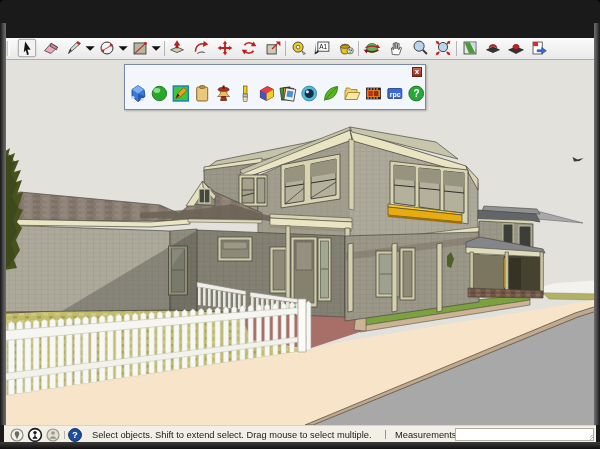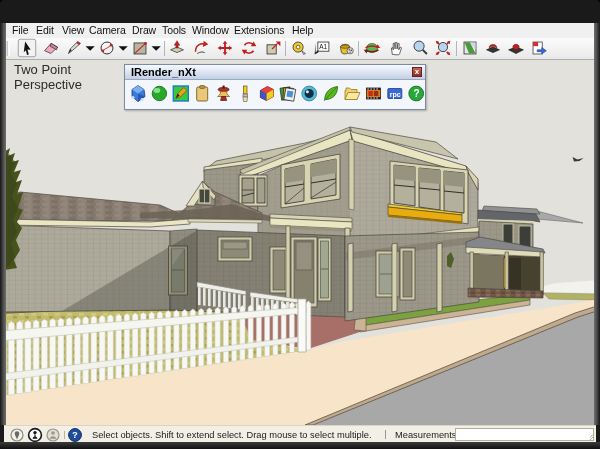--- a/index.html
+++ b/index.html
@@ -25,31 +25,20 @@
   #botborder{position:absolute;left:0;top:442px;width:600px;height:7px;background:linear-gradient(#3c3c3c,#101010);}
   #twopoint{position:absolute;left:14px;top:62px;font-size:13px;color:#2b2b2b;line-height:15px;}
   #irender{position:absolute;left:124px;top:64px;width:302px;height:46px;background:#f3f6fa;border:1px solid #7a8aa5;box-sizing:border-box;box-shadow:1px 1px 2px rgba(0,0,0,0.25);}
   #irtitle{position:absolute;left:0;top:0;width:100%;height:15px;background:linear-gradient(to bottom,#f6fafe,#c2d0e6);border-bottom:1px solid #9aa8c0;font-size:11px;font-weight:bold;color:#000;box-sizing:border-box;}
   #irtitle span{position:absolute;left:6px;top:1px;}
   #irclose{position:absolute;right:3px;top:2px;width:10px;height:10px;background:linear-gradient(#c46a5a,#8c2c20);border:1px solid #6a2018;box-sizing:border-box;color:#fff;font-size:8px;line-height:8px;text-align:center;font-weight:bold;}
 </style>
 </head>
 <body>
 <div id="win">
-  <div id="menubar">
-    <span style="left:8px">File</span>
-      <span style="left:32px">Edit</span>
-      <span style="left:58px">View</span>
-    <span style="left:85px">Camera</span>
-      <span style="left:128px">Draw</span>
-      <span style="left:158px">Tools</span>
-    <span style="left:188px">Window</span>
-      <span style="left:230px">Extensions</span>
-      <span style="left:288px">Help</span>
-  </div>
   <div id="toolbar"><svg width="592" height="21" viewBox="0 0 592 21">
 <rect x="2.5" y="3" width="1.5" height="15" fill="#c8c8c8"></rect>
         <rect x="4.5" y="3" width="1.5" height="15" fill="#fdfdfd"></rect>
 <g transform="translate(13.8,0.8) scale(0.92)">
           <rect x="0.5" y="0.5" width="19" height="19" rx="2" fill="#f2f2f2" stroke="#9a9a9a"></rect>
           <path d="M8 3 L14 12 L10.5 11.5 L12 17 L10 17.5 L8.8 12.5 L6.5 14.5 Z" fill="#111"></path>
         </g>
 <g transform="translate(37.8,0.8) scale(0.92)">
           <path d="M3 13 L10 5 L17 9 L10 16 Z" fill="#f0a8c0" stroke="#333" stroke-width="0.8"></path>
           <path d="M10 5 L17 9 L16 12 L9 8 Z" fill="#d880a0" stroke="#333" stroke-width="0.8"></path>
@@ -374,25 +363,21 @@
 <path d="M291.7 243.8 L294.2 241.6 L296.6 243.8 L296.6 291.2 L291.7 291.2 Z" fill="#f7f7f3" stroke="#cdcdc6" stroke-width="0.5"></path>
 <path d="M300.0 243.2 L302.4 241.0 L304.8 243.2 L304.8 290.0 L300.0 290.0 Z" fill="#f7f7f3" stroke="#cdcdc6" stroke-width="0.5"></path>
 <polygon points="-6.0,271.0 300.0,247.0 300.0,253.0 -6.0,281.0" fill="#f6f6f1" stroke="#c2c2ba" stroke-width="0.6"></polygon>
 <polygon points="-6.0,314.0 300.0,276.0 300.0,281.0 -6.0,321.0" fill="#f2f2ec" stroke="#c2c2ba" stroke-width="0.5"></polygon>
 <polygon points="292.0,239.0 300.0,239.0 300.0,292.0 292.0,292.0" fill="#fafaf6" stroke="#a8a8a0" stroke-width="0.8"></polygon>
 <path d="M-2 92 L4 88 L2 96 L9 93 L6 102 L13 100 L8 112 L15 110 L10 122 L16 120 L11 134 L17 132 L12 148 L17 150 L11 162 L16 168 L10 180 L14 190 L8 200 L11 208 L-2 210 Z" fill="#47521d"></path>
 <path d="M3 94 L9 102 L5 114 L11 124 L6 136 L12 148 L7 160 L11 172 L5 184 L9 196 L3 206 L0 208 L0 96 Z" fill="#39441a" opacity="0.65"></path>
 
     </svg>
   </div>
-  <div id="twopoint">Two Point<br>Perspective</div>
   <div id="irender">
-    <div id="irtitle">
-        <span>IRender_nXt</span>
-      </div>
     <div id="irclose">x</div>
     <svg style="position:absolute;left:0;top:17px" width="300" height="29" viewBox="0 0 300 29">
 <g transform="translate(4.0,2.5)">
           <path d="M9 1 L15 5 L16 12 L9 17 L3 12 L3 5 Z" fill="#3a7ad8" stroke="#1a3a80" stroke-width="0.8"></path>
           <path d="M9 1 L15 5 L9 9 L3 5 Z" fill="#7ab0f0"></path>
           <path d="M9 9 L16 12 L9 17 Z" fill="#2a5ab0"></path>
           <circle cx="4" cy="13" r="1.6" fill="#c8dcf8"></circle>
           <circle cx="13" cy="15" r="1.4" fill="#c8dcf8"></circle>
         </g>
 <g transform="translate(25.4,2.5)">

